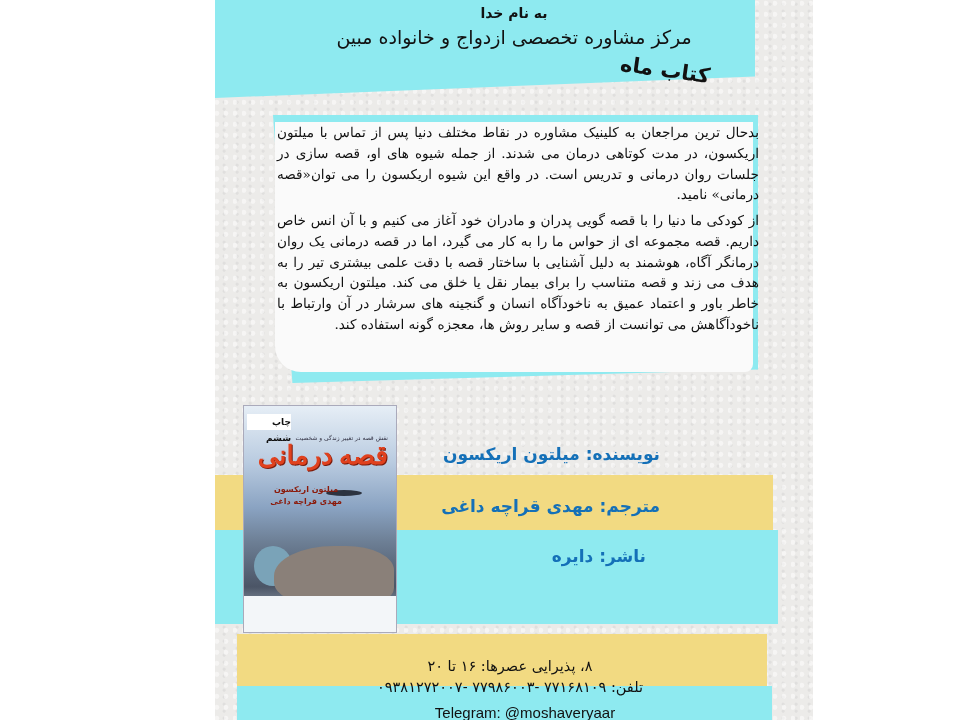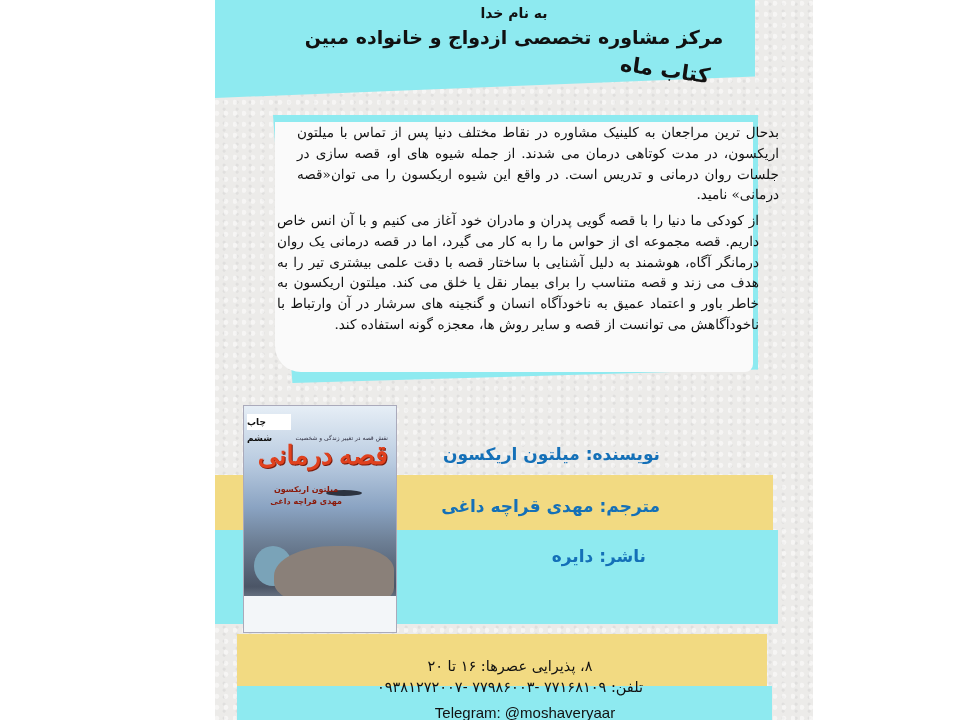--- a/index.html
+++ b/index.html
@@ -24,52 +24,52 @@
       left: 0; top: 0; width: 540px; height: 98px;
       clip-path: polygon(0 0, 100% 0, 100% 78%, 0 100%);
     }
     .bismillah {
       position: absolute; left: 0; width: 598px; top: 5px; text-align: center;
       font-size: 14px; font-weight: bold; color: #111; direction: rtl;
       font-family: "DejaVu Sans", sans-serif;
     }
     .center-title {
       position: absolute; left: 0; width: 598px; top: 26px; text-align: center;
-      font-size: 19px; font-weight: bold; color: #111; direction: rtl;
+      font-size: 19px; font-weight: normal; color: #111; direction: rtl;
     }
     .book-of-month {
       position: absolute; left: 405px; top: 58px; font-size: 21px; font-weight: bold; color: #111;
       transform: rotate(8deg); direction: rtl;
     }
 
     .text-frame {
       left: 58px; top: 115px; width: 485px; height: 268px;
       clip-path: polygon(0 0, 100% 0, 100% 95%, 4% 100%);
     }
     .text-card {
       position: absolute; left: 60px; top: 122px; width: 478px; height: 250px;
       background: #fafafa; border-radius: 0 0 8px 26px;
     }
     .para {
       position: absolute; left: 62px; width: 482px; direction: rtl; text-align: justify;
       text-align-last: right; font-size: 13.6px; line-height: 20.8px; color: #111;
       font-family: "DejaVu Serif", serif;
     }
-    .para1 { top: 122px; margin-left: 20px; }
+    .para1 { top: 122px; }
     .para2 { top: 210px; }
 
     .cover {
       position: absolute; left: 28px; top: 405px; width: 152px; height: 226px;
       background: linear-gradient(180deg, #e6eef6 0%, #b9cbe0 25%, #8aa3c2 45%, #6d7f95 60%, #4b5566 80%, #c9d4df 100%);
       border: 1px solid #aab;
       overflow: hidden;
     }
     .cover .edition {
       position: absolute; left: 3px; top: 8px; width: 44px; height: 16px; background: #fff;
-      font-size: 9px; font-weight: bold; text-align: left; line-height: 16px; color: #111; direction: rtl;
+      font-size: 9px; font-weight: bold; text-align: right; line-height: 16px; color: #111; direction: rtl;
     }
     .cover .subtitle {
       position: absolute; right: 8px; top: 28px; font-size: 6px; color: #334; direction: rtl;
     }
     .cover .cover-title {
       position: absolute; right: 8px; top: 34px; font-size: 26px; font-weight: bold; color: #e0411e;
       direction: rtl; text-shadow: 1px 1px 0 #7a1a0a; font-family: Liberation Serif, serif;
     }
     .cover .cover-authors {
       position: absolute; right: 54px; top: 78px; font-size: 8px; font-weight: bold; color: #8b1a0a;

